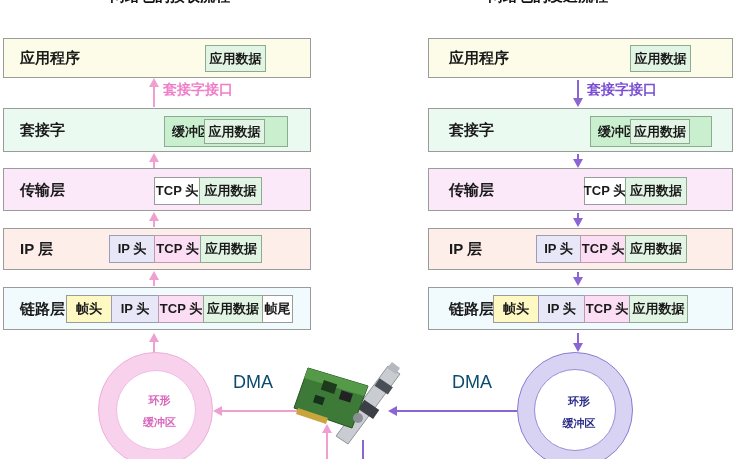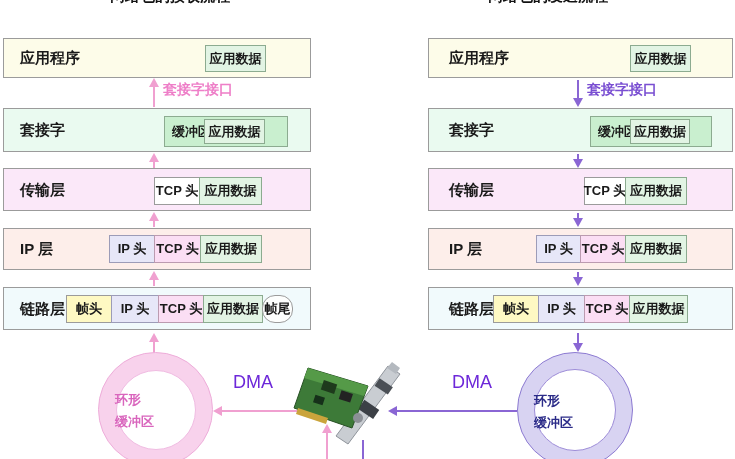--- a/index.html
+++ b/index.html
@@ -28,27 +28,27 @@
   .lp{background:#f0a0d0;}
   .lv{background:#8a66d4;}
   .ah{position:absolute;width:0;height:0;}
   .ah-up-p{border-left:5px solid transparent;border-right:5px solid transparent;border-bottom:9px solid #f0a0d0;}
   .ah-down-v{border-left:5px solid transparent;border-right:5px solid transparent;border-top:9px solid #8a66d4;}
   .ah-left-p{border-top:5px solid transparent;border-bottom:5px solid transparent;border-right:9px solid #f0a0d0;}
   .ah-left-v{border-top:5px solid transparent;border-bottom:5px solid transparent;border-right:9px solid #8a66d4;}
   .iface-label{position:absolute;font-size:14px;font-weight:bold;white-space:nowrap;}
   .iface-pink{color:#ee7fc8;}
   .iface-purple{color:#7a4fd2;}
-  .dma{position:absolute;font-size:18px;font-weight:500;color:#6d28d9;}
+  .dma{position:absolute;font-size:18px;font-weight:500;color:#0c4a6e;}
   .ring{position:absolute;border-radius:50%;box-sizing:border-box;}
   .ring-outer-pink{width:115px;height:115px;background:#f8d2ec;border:1px solid #eeadda;}
   .ring-inner-pink{width:80px;height:80px;left:17px;top:17px;background:#fff;border:1px solid #f0bce2;}
   .ring-outer-purple{width:116px;height:116px;background:#d8d3f2;border:1px solid #8d7bd2;}
   .ring-inner-purple{width:82px;height:82px;left:16px;top:16px;background:#fff;border:1px solid #9d8cd8;}
-  .ring-label{position:absolute;left:16px;width:100%;font-size:13px;font-weight:bold;line-height:22px;}
+  .ring-label{position:absolute;left:4px;width:100%;text-align:center;font-size:11px;font-weight:bold;line-height:22px;}
   .ring-label.pinkt{color:#d966bd;top:36px;}
   .ring-label.purplet{color:#2b2b88;top:37px;}
 </style>
 </head>
 <body>
 
 <div id="stage">
 
   <div class="cut-title" style="left:60px;">网络包的接收流程</div>
   <div class="cut-title" style="left:438px;">网络包的发送流程</div>
@@ -89,21 +89,21 @@
 
   <div class="vline lp" style="left:153px;top:274px;height:12px;"></div>
   <div class="ah ah-up-p" style="left:149px;top:271px;"></div>
 
   <div class="row r-link" style="left:3px;top:287px;width:308px;height:43px;">
     <span class="rowlabel">链路层</span>
     <div class="pbox bx-frameh" style="left:62px;top:7px;width:46px;height:28px;">帧头</div>
     <div class="pbox bx-lav" style="left:107px;top:7px;width:48px;height:28px;">IP 头</div>
     <div class="pbox bx-pink" style="left:154px;top:7px;width:46px;height:28px;">TCP 头</div>
     <div class="pbox bx-green" style="left:199px;top:7px;width:60px;height:28px;">应用数据</div>
-    <div class="pbox bx-framet" style="left:258px;top:7px;width:31px;height:28px;border-radius:13px;">帧尾</div>
+    <div class="pbox bx-framet" style="left:258px;top:7px;width:31px;height:28px;">帧尾</div>
   </div>
 
   <div class="vline lp" style="left:153px;top:336px;height:17px;"></div>
   <div class="ah ah-up-p" style="left:149px;top:333px;"></div>
 
   <div class="ring ring-outer-pink" style="left:98px;top:352px;">
     <div class="ring ring-inner-pink"></div>
     <div class="ring-label pinkt">
       <div>环形</div>
       <div>缓冲区</div>

